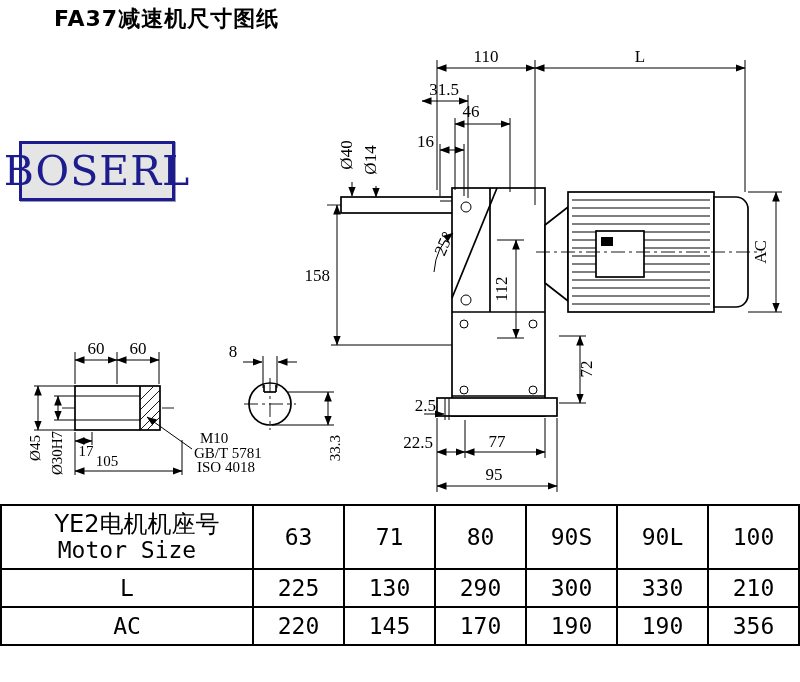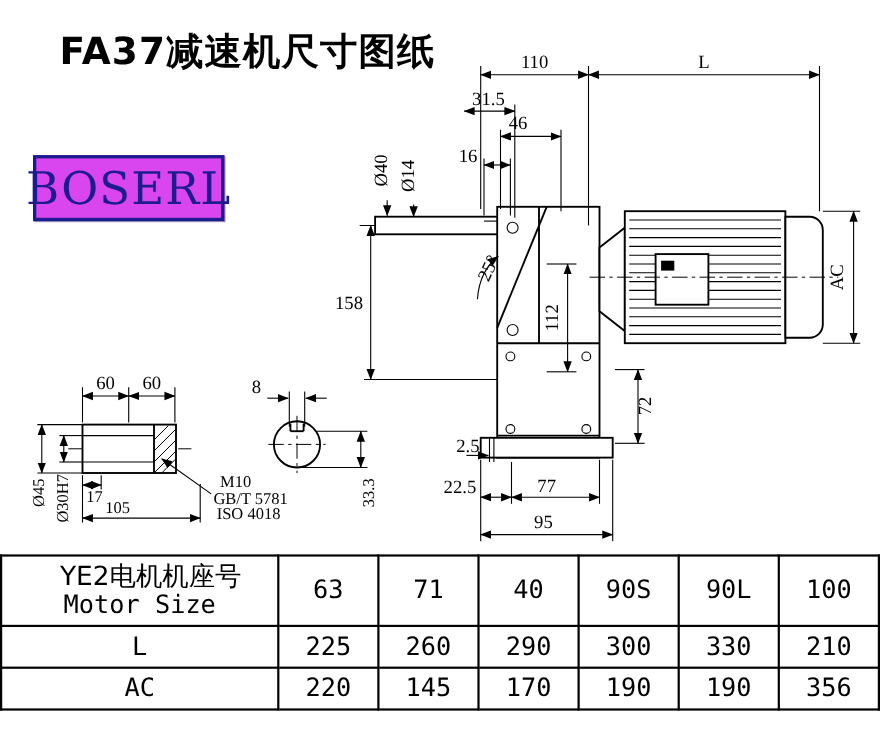--- a/index.html
+++ b/index.html
@@ -1,28 +1,28 @@
 <!DOCTYPE html>
 <html><head>
 <meta charset="utf-8">
 <style>
   * { margin:0; padding:0; box-sizing:border-box; }
   html,body { width:800px; height:682px; background:#ffffff; overflow:hidden;
               font-family:"DejaVu Sans", sans-serif; color:#000; }
   body { position:relative; }
 
   .page-title {
-    position:absolute; left:54px; top:24px;
-    font-size:34px; font-weight:bold; letter-spacing:1px;
+    position:absolute; left:54px; top:4px;
+    font-size:22px; font-weight:bold; letter-spacing:1px;
     font-family:"DejaVu Sans", sans-serif;
   }
 
   .logo-box {
-    position:absolute; left:30px; top:141px; width:174px; height:60px;
-    border:3px solid #1c1c8e; background:#d946ef;
+    position:absolute; left:19px; top:141px; width:156px; height:60px;
+    border:3px solid #1c1c8e; background:#e5e5e5;
     display:flex; align-items:center; justify-content:center;
     box-shadow:1px 1px 0 #9a9ab8;
   }
   .logo-box span {
     font-family:"DejaVu Serif", serif;
     font-size:41px; color:#1c1c8e; letter-spacing:1px;
   }
 
   svg.drawing { position:absolute; left:0; top:0; }
   svg.drawing text { font-family:"Liberation Serif", serif; font-size:17px; fill:#000; }
@@ -258,29 +258,29 @@
       <col>
     </colgroup>
   <tbody>
     <tr class="hdr-row">
       <td>
         <div class="cjk">YE2电机机座号</div>
         <div class="mono">Motor Size</div>
       </td>
       <td class="mono">63</td>
       <td class="mono">71</td>
-      <td class="mono">40</td>
+      <td class="mono">80</td>
       <td class="mono">90S</td>
       <td class="mono">90L</td>
       <td class="mono">100</td>
     </tr>
     <tr class="data-row">
       <td class="mono">L</td>
       <td class="mono">225</td>
-      <td class="mono">260</td>
+      <td class="mono">130</td>
       <td class="mono">290</td>
       <td class="mono">300</td>
       <td class="mono">330</td>
       <td class="mono">210</td>
     </tr>
     <tr class="data-row">
       <td class="mono">AC</td>
       <td class="mono">220</td>
       <td class="mono">145</td>
       <td class="mono">170</td>

